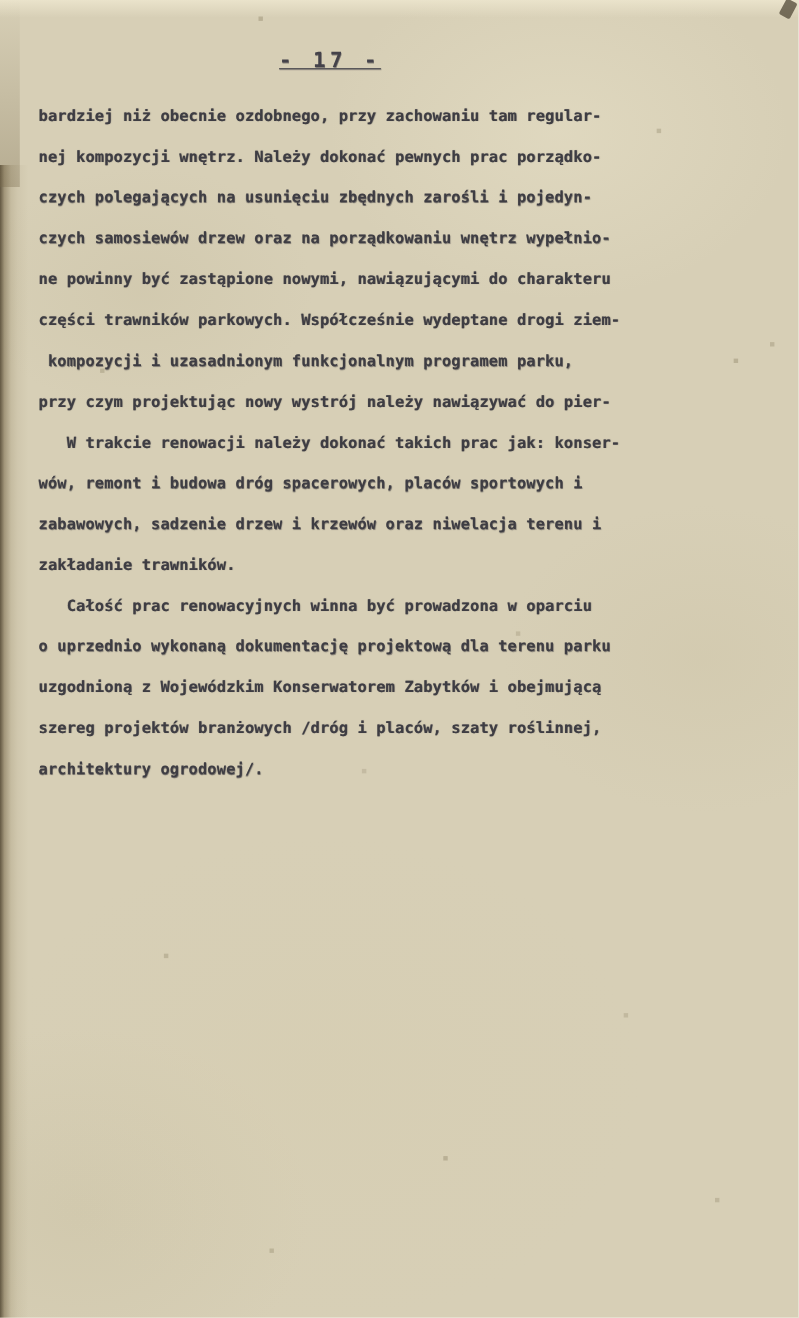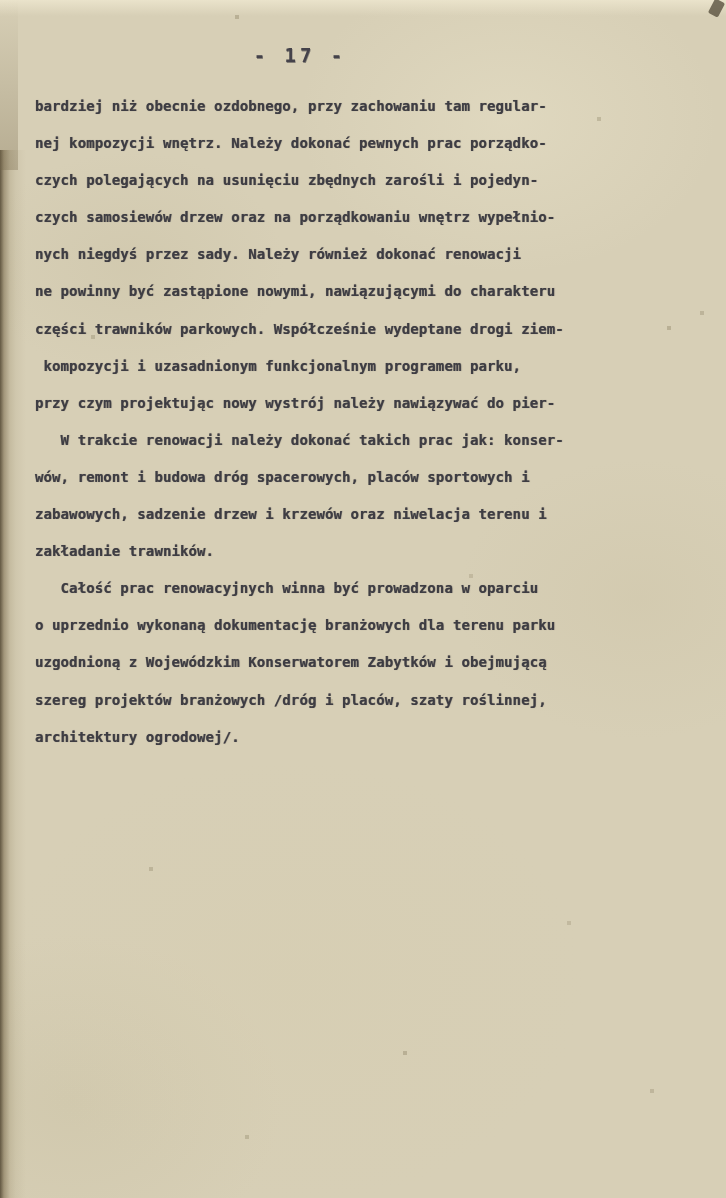--- a/index.html
+++ b/index.html
@@ -67,20 +67,21 @@
   }
   .page-number {
     position: absolute;
     left: 0; top: 44px; width: 600px;
     text-align: center;
     font-size: 19px;
     font-weight: bold;
     letter-spacing: 4px;
     color: #44424a;
     text-shadow: 0.5px 0.5px 0.6px rgba(62,60,66,0.55);
+    text-decoration: underline;
   }
   .text-block {
     position: absolute;
     left: 35px; top: 88px; width: 660px;
     filter: blur(0.18px);
   }
   .line {
     height: 37.1px;
     line-height: 37.1px;
     white-space: pre;
@@ -103,28 +104,27 @@
   <div class="corner-mark"></div>
   <div class="speckles"></div>
 
   <div class="page-number">- 17 -</div>
 
   <div class="text-block">
       <div class="line">bardziej niż obecnie ozdobnego, przy zachowaniu tam regular-</div>
       <div class="line">nej kompozycji wnętrz. Należy dokonać pewnych prac porządko-</div>
       <div class="line">czych polegających na usunięciu zbędnych zarośli i pojedyn-</div>
       <div class="line">czych samosiewów drzew oraz na porządkowaniu wnętrz wypełnio-</div>
-      <div class="line">nych niegdyś przez sady. Należy również dokonać renowacji</div>
       <div class="line">ne powinny być zastąpione nowymi, nawiązującymi do charakteru</div>
       <div class="line">części trawników parkowych. Współcześnie wydeptane drogi ziem-</div>
       <div class="line"> kompozycji i uzasadnionym funkcjonalnym programem parku,</div>
       <div class="line">przy czym projektując nowy wystrój należy nawiązywać do pier-</div>
       <div class="line">   W trakcie renowacji należy dokonać takich prac jak: konser-</div>
       <div class="line">wów, remont i budowa dróg spacerowych, placów sportowych i</div>
       <div class="line">zabawowych, sadzenie drzew i krzewów oraz niwelacja terenu i</div>
       <div class="line">zakładanie trawników.</div>
       <div class="line">   Całość prac renowacyjnych winna być prowadzona w oparciu</div>
-      <div class="line">o uprzednio wykonaną dokumentację branżowych dla terenu parku</div>
+      <div class="line">o uprzednio wykonaną dokumentację projektową dla terenu parku</div>
       <div class="line">uzgodnioną z Wojewódzkim Konserwatorem Zabytków i obejmującą</div>
       <div class="line">szereg projektów branżowych /dróg i placów, szaty roślinnej,</div>
       <div class="line">architektury ogrodowej/.</div>
     </div>
 </div>
 
 </body></html>

